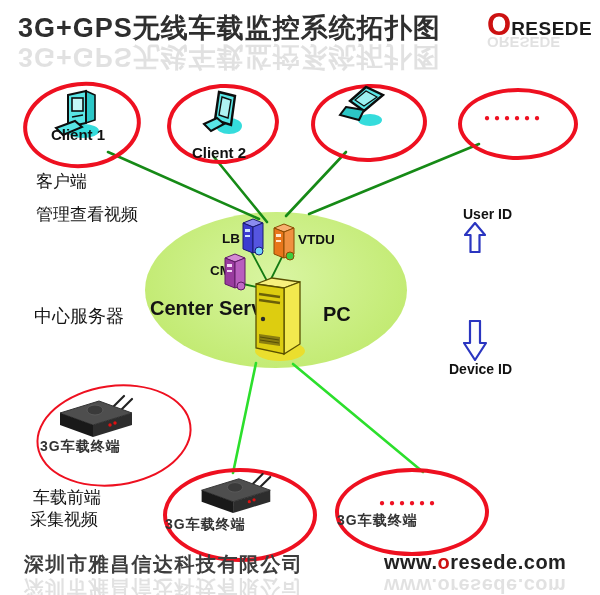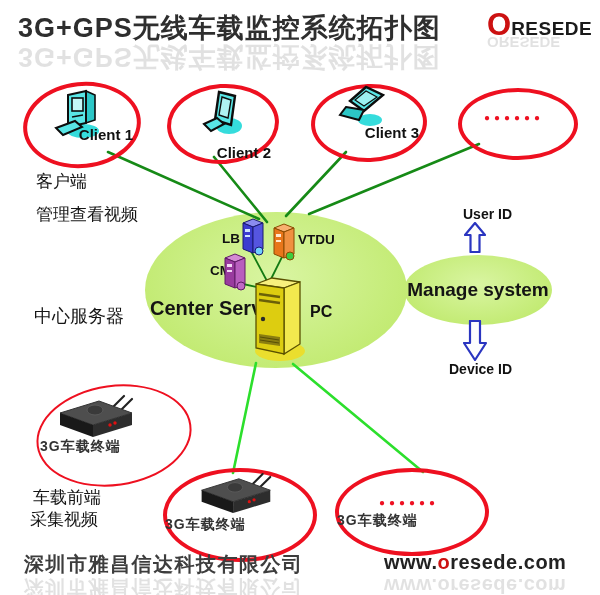--- a/index.html
+++ b/index.html
@@ -49,21 +49,21 @@
   
   .green-ellipse {
     border-radius:50%; z-index:1;
     background:radial-gradient(ellipse at 50% 42%, #d9f5a2 0%, #c3eb74 72%, #b7e463 100%);
   }
   .center-ellipse { left:145px; top:212px; width:262px; height:156px; }
   .manage-ellipse { left:404px; top:255px; width:148px; height:70px;
     display:flex; align-items:center; justify-content:center; }
 
   
-  .client-label { font-size:15px; font-weight:bold; color:#111; text-align:right; z-index:4; }
+  .client-label { font-size:15px; font-weight:bold; color:#111; text-align:center; z-index:4; }
   .dots { color:#ee1122; font-size:10px; font-weight:bold; letter-spacing:4px;
     text-align:center; z-index:4; }
   .cn-label { font-family:"DejaVu Serif", serif; font-size:17px; color:#151515;
     white-space:nowrap; z-index:4; }
   .srv-label { font-size:13.5px; font-weight:bold; color:#111; z-index:4; white-space:nowrap; }
   .center-server-label { left:150px; top:297px; font-size:20px; font-weight:bold;
     color:#141414; z-index:4; white-space:nowrap; }
   .manage-label { font-size:19px; font-weight:bold; color:#141414; z-index:4; }
   .id-label { font-size:14px; font-weight:bold; color:#111; z-index:4; white-space:nowrap; }
   .terminal-label { font-size:14px; font-weight:bold; color:#333; 
@@ -72,23 +72,20 @@
   .icon { z-index:4; }
   svg { display:block; }
   .lines { left:0; top:0; z-index:2; pointer-events:none; }
 </style>
 </head>
 <body>
 
 <div class="canvas">
 
   <div class="abs green-ellipse center-ellipse"></div>
-  <div class="abs green-ellipse manage-ellipse">
-    <span class="manage-label">Manage system</span>
-  </div>
 
   <svg class="abs lines" width="600" height="595" viewBox="0 0 600 595">
     <g stroke="#168a16" stroke-width="2.6" stroke-linecap="round">
       <line x1="108" y1="152" x2="259" y2="219"></line>
       <line x1="214" y1="157" x2="267" y2="222"></line>
       <line x1="346" y1="152" x2="286" y2="216"></line>
       <line x1="479" y1="144" x2="309" y2="214"></line>
     </g>
     <g stroke="#2cdf2c" stroke-width="2.6" stroke-linecap="round">
       <line x1="256" y1="363" x2="233" y2="473"></line>
@@ -127,21 +124,20 @@
   </svg>
   <svg class="abs icon" style="left:336px;top:85px" width="54" height="48" viewBox="0 0 54 48">
     <ellipse cx="34" cy="35" rx="12" ry="6" fill="#35dcdc"></ellipse>
     <polygon points="14,16 30,2 47,10 28,26" fill="#59e6e6" stroke="#0d0d0d" stroke-width="2.4"></polygon>
     <polygon points="19,15 30,6 41,12 28,21" fill="#9df1f1" stroke="#0d0d0d" stroke-width="1.2"></polygon>
     <polygon points="10,22 28,25 23,35 4,30" fill="#2cc7c7" stroke="#0d0d0d" stroke-width="2"></polygon>
   </svg>
 
   <div class="abs client-label" style="left:23px;top:126px;width:110px">Client 1</div>
   <div class="abs client-label" style="left:167px;top:144px;width:104px">Client 2</div>
-  <div class="abs client-label" style="left:311px;top:124px;width:108px">Client 3</div>
   <div class="abs dots" style="left:458px;top:112px;width:112px">●●●●●●</div>
 
   <div class="abs cn-label" style="left:36px;top:170px">客户端</div>
   <div class="abs cn-label" style="left:36px;top:203px">管理查看视频</div>
   <div class="abs cn-label" style="left:34px;top:304px;font-size:18px">中心服务器</div>
   <div class="abs cn-label" style="left:33px;top:486px">车载前端</div>
   <div class="abs cn-label" style="left:30px;top:508px">采集视频</div>
 
   <div class="abs srv-label" style="left:222px;top:231px">LB</div>
   <svg class="abs icon" style="left:239px;top:217px" width="26" height="40" viewBox="0 0 26 40">
@@ -178,21 +174,21 @@
     <polygon points="7,12 23,6 51,10 35,16" fill="#f8f07c" stroke="#5a5000" stroke-width="1.3"></polygon>
     <polygon points="35,16 51,10 51,72 35,82" fill="#f2e84e" stroke="#5a5000" stroke-width="1.3"></polygon>
     <polygon points="7,12 35,16 35,82 7,76" fill="#ddcd10" stroke="#5a5000" stroke-width="1.3"></polygon>
     <line x1="10" y1="22" x2="31" y2="25" stroke="#6b6008" stroke-width="2.4"></line>
     <line x1="10" y1="28" x2="31" y2="31" stroke="#6b6008" stroke-width="2.4"></line>
     <circle cx="14" cy="47" r="2.2" fill="#2a2a2a"></circle>
     <polygon points="10,62 31,65 31,74 10,71" fill="#8a7d10"></polygon>
     <line x1="11" y1="65" x2="30" y2="68" stroke="#574e06" stroke-width="1"></line>
     <line x1="11" y1="68" x2="30" y2="71" stroke="#574e06" stroke-width="1"></line>
   </svg>
-  <div class="abs srv-label" style="left:310px;top:303px;font-size:16px">PC</div>
+  <div class="abs srv-label" style="left:323px;top:303px;font-size:20px">PC</div>
 
   <div class="abs id-label" style="left:463px;top:206px">User ID</div>
   <svg class="abs icon" style="left:464px;top:222px" width="22" height="31" viewBox="0 0 22 31">
     <path d="M11 1 L21 13 L15.5 13 L15.5 30 L6.5 30 L6.5 13 L1 13 Z" fill="#fdfdfd" stroke="#2a35c0" stroke-width="2.2" stroke-linejoin="round"></path>
   </svg>
   <svg class="abs icon" style="left:463px;top:320px" width="24" height="41" viewBox="0 0 24 41">
     <path d="M7 1 L17 1 L17 23 L23 23 L12 40 L1 23 L7 23 Z" fill="#fdfdfd" stroke="#2a35c0" stroke-width="2.2" stroke-linejoin="round"></path>
   </svg>
   <div class="abs id-label" style="left:449px;top:361px">Device ID</div>
 

